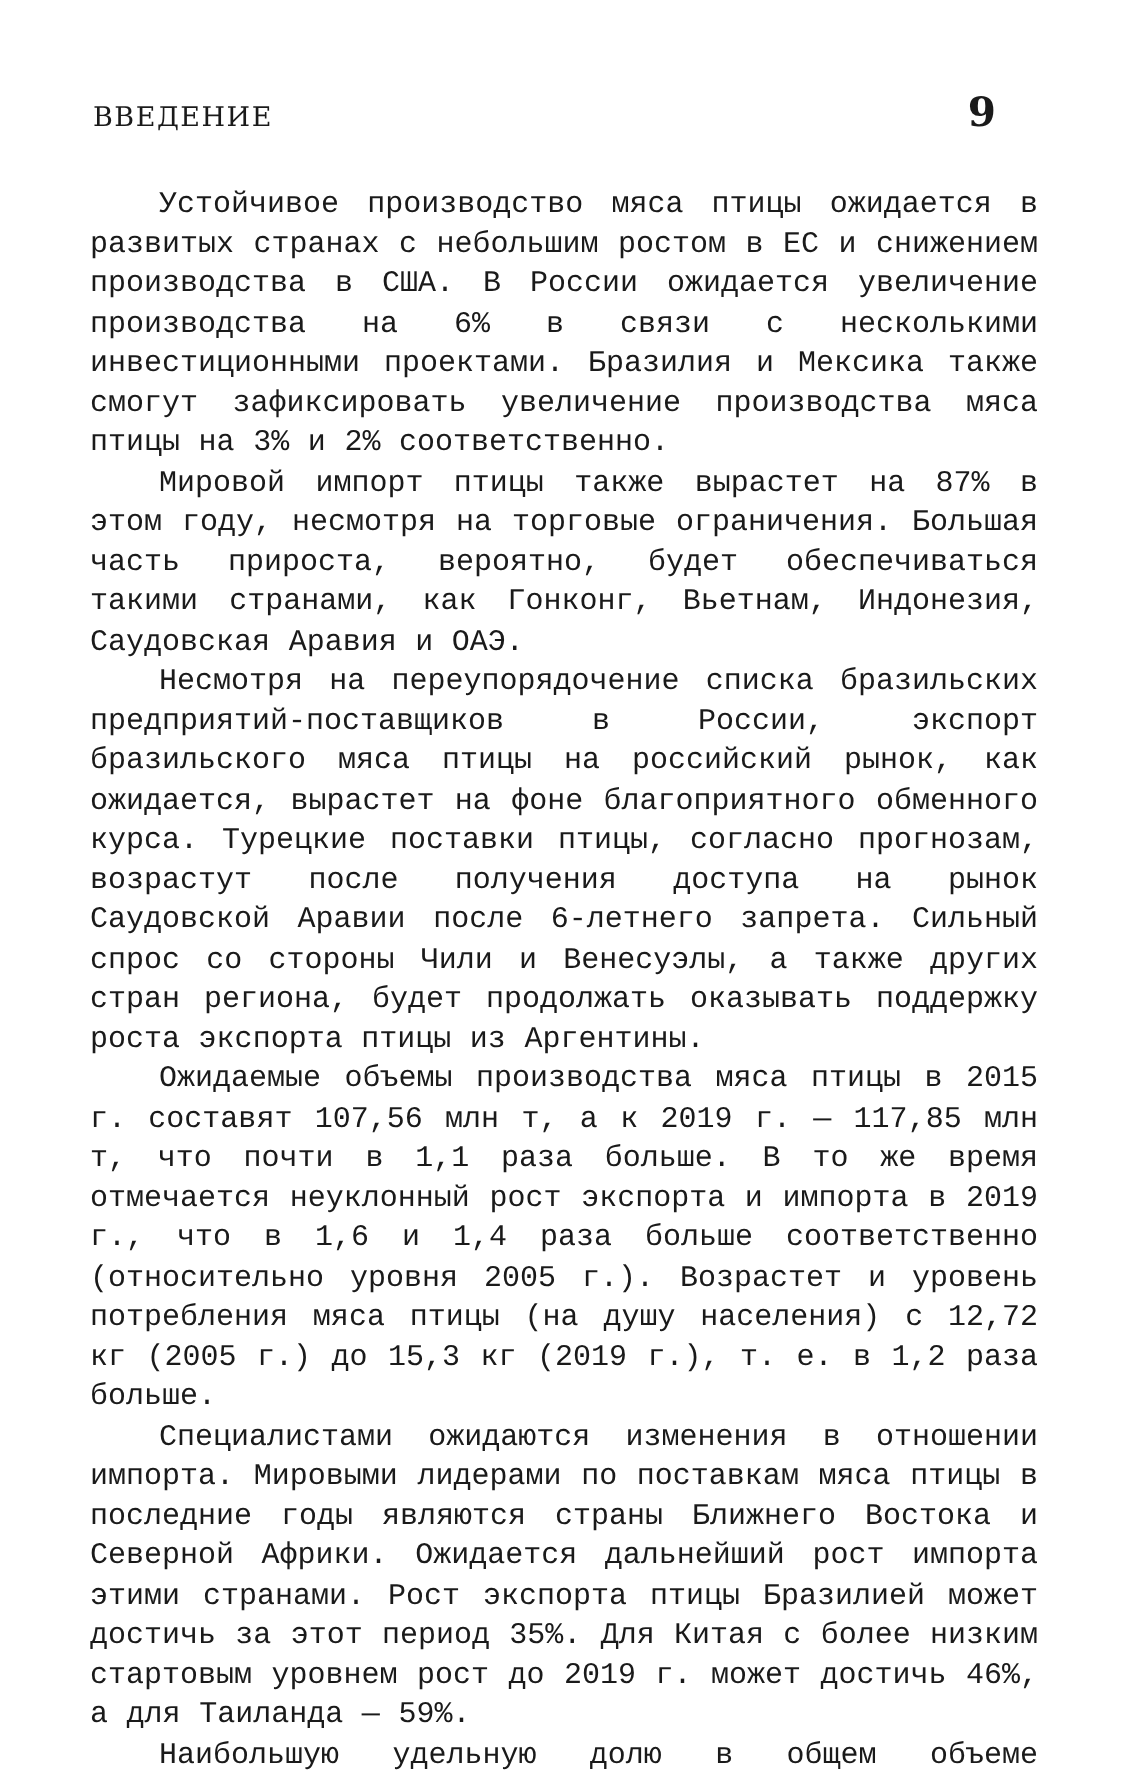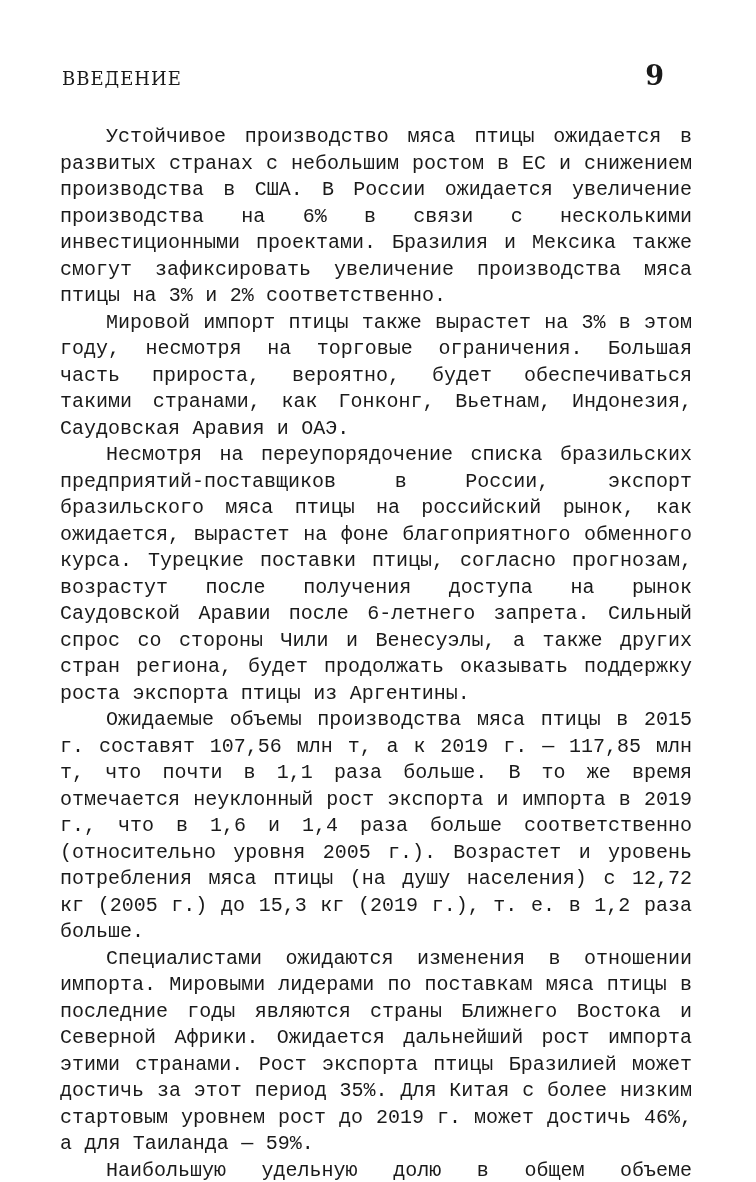--- a/index.html
+++ b/index.html
@@ -57,20 +57,20 @@
 
 <div class="page">
 
   <div class="page-header">
     <span class="running-title">ВВЕДЕНИЕ</span>
     <span class="page-number">9</span>
   </div>
 
   <div class="text-body">
     <p>Устойчивое производство мяса птицы ожидается в развитых странах с небольшим ростом в ЕС и снижением производства в США. В России ожидается увеличение производства на 6% в связи с несколькими инвестиционными проектами. Бразилия и Мексика также смогут зафиксировать увеличение производства мяса птицы на 3% и 2% соответственно.</p>
-    <p>Мировой импорт птицы также вырастет на 3% в этом году, несмотря на торговые ограничения. Большая часть прироста, вероятно, будет обеспечиваться такими странами, как Гонконг, Вьетнам, Индонезия, Саудовская Аравия и ОАЭ.</p>
+    <p>Мировой импорт птицы также вырастет на 87% в этом году, несмотря на торговые ограничения. Большая часть прироста, вероятно, будет обеспечиваться такими странами, как Гонконг, Вьетнам, Индонезия, Саудовская Аравия и ОАЭ.</p>
     <p>Несмотря на переупорядочение списка бразильских предприятий-поставщиков в России, экспорт бразильского мяса птицы на российский рынок, как ожидается, вырастет на фоне благоприятного обменного курса. Турецкие поставки птицы, согласно прогнозам, возрастут после получения доступа на рынок Саудовской Аравии после 6-летнего запрета. Сильный спрос со стороны Чили и Венесуэлы, а также других стран региона, будет продолжать оказывать поддержку роста экспорта птицы из Аргентины.</p>
     <p>Ожидаемые объемы производства мяса птицы в 2015 г. составят 107,56 млн т, а к 2019 г. — 117,85 млн т, что почти в 1,1 раза больше. В то же время отмечается неуклонный рост экспорта и импорта в 2019 г., что в 1,6 и 1,4 раза больше соответственно (относительно уровня 2005 г.). Возрастет и уровень потребления мяса птицы (на душу населения) с 12,72 кг (2005 г.) до 15,3 кг (2019 г.), т. е. в 1,2 раза больше.</p>
     <p>Специалистами ожидаются изменения в отношении импорта. Мировыми лидерами по поставкам мяса птицы в последние годы являются страны Ближнего Востока и Северной Африки. Ожидается дальнейший рост импорта этими странами. Рост экспорта птицы Бразилией может достичь за этот период 35%. Для Китая с более низким стартовым уровнем рост до 2019 г. может достичь 46%, а для Таиланда — 59%.</p>
     <p>Наибольшую удельную долю в общем объеме потребления мяса птицы занимает мясо бройлеров (см. табл. 3).</p>
   </div>
 
 </div>
 
 </body></html>

